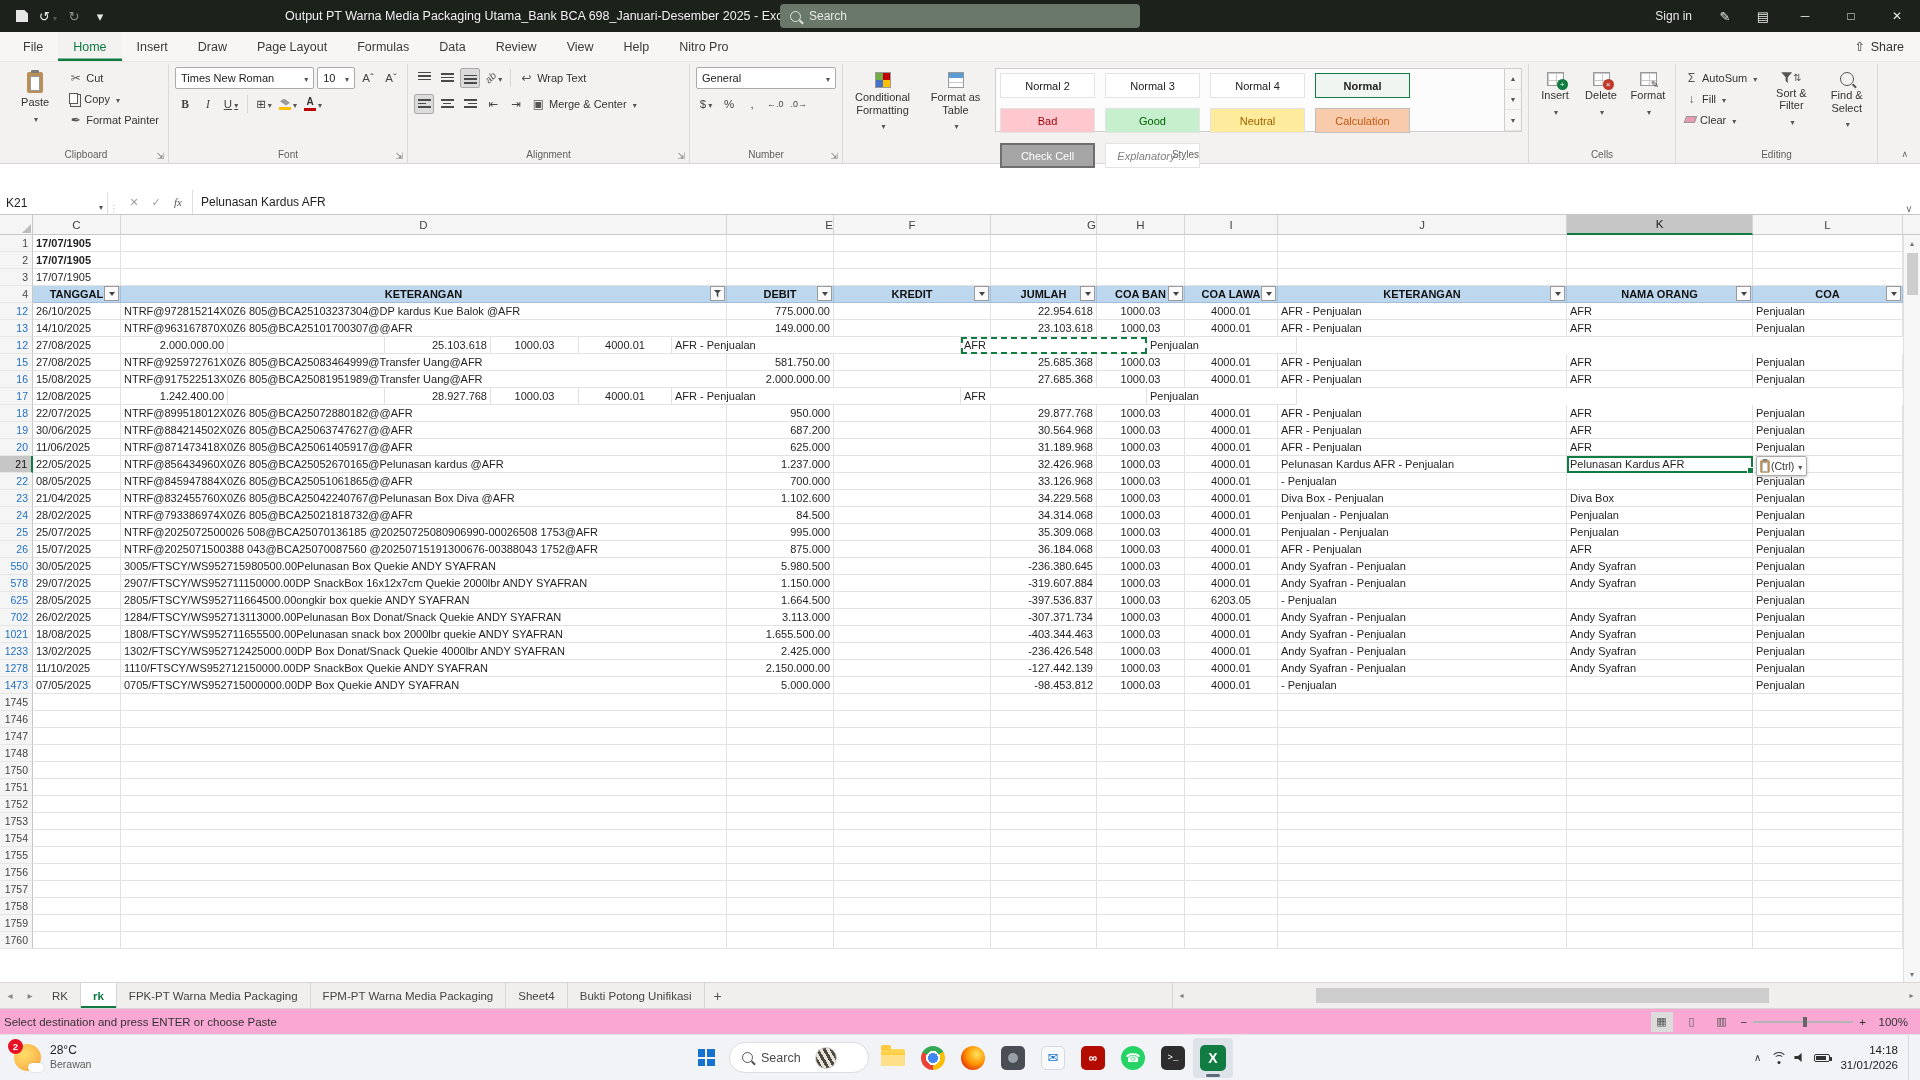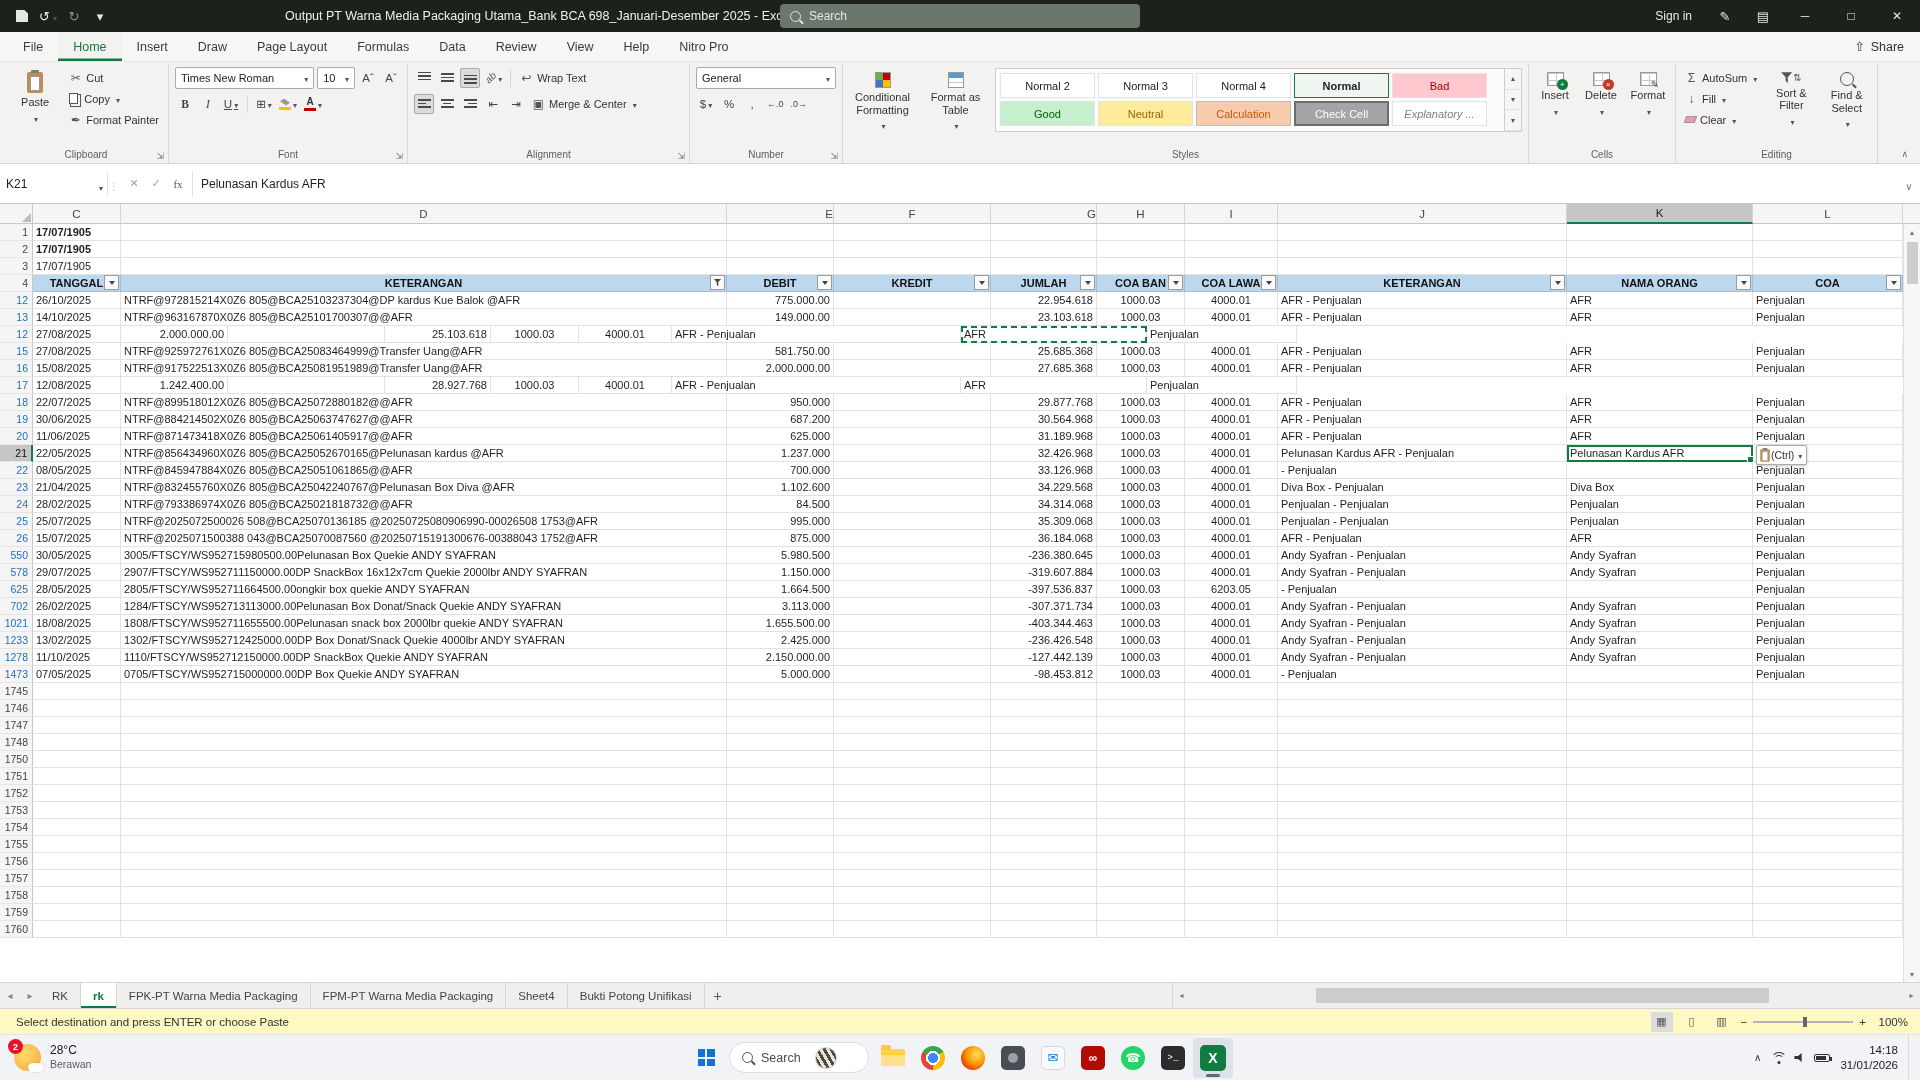--- a/index.html
+++ b/index.html
@@ -63,21 +63,21 @@
 .ic-fontc::after{content:"";width:12px;height:3px;background:#C00000;margin-top:1px}
 .bars{display:flex;flex-direction:column;width:13px;height:12px;gap:2px}
 .bars i{height:1.6px;background:#4a4a4a;width:100%}
 .v.vt{justify-content:flex-start}.v.vm{justify-content:center}.v.vb{justify-content:flex-end}
 .h{align-items:flex-start;justify-content:center}.h i:nth-child(2){width:65%}
 .h.hc{align-items:center}.h.hr{align-items:flex-end}
 .rot{display:inline-block;transform:rotate(-45deg);font-size:10px;color:#555;font-style:italic}
 .ic-cf{width:16px;height:16px;border:1px solid #999;background:conic-gradient(#C00000 0 25%,#FFC000 0 50%,#4472C4 0 75%,#70AD47 0)}
 .ic-fat{width:16px;height:16px;border:1px solid #999;background:linear-gradient(#5B9BD5 0 5px,rgba(0,0,0,0) 5px),repeating-linear-gradient(#fff 0 4px,#C9C9C9 4px 5px)}
 .gallery-wrap{display:flex;align-items:flex-start;margin-top:1px}
-.gallery{width:510px;height:64px;background:#FCFCFC;border:1px solid #D0CECD;display:flex;flex-wrap:wrap;gap:3px;padding:4px;align-content:flex-start}
+.gallery{width:510px;height:64px;background:#FCFCFC;border:1px solid #D0CECD;display:flex;flex-wrap:wrap;gap:10px;padding:4px;align-content:flex-start}
 .chip{width:95px;height:25px;display:flex;align-items:center;justify-content:center;font-size:11px;border:1px solid #E3E3E3;background:#fff;color:#222;white-space:nowrap;overflow:hidden}
 .chip.selected{border:1px solid #107C41;background:#EFF6F1;font-weight:bold}
 .chip.bad{background:#FFC7CE;color:#9C0006}
 .chip.good{background:#C6EFCE;color:#006100}
 .chip.neutral{background:#FFEB9C;color:#9C6500}
 .chip.calculation{background:#F8CBAD;color:#C45911;border-color:#BFBFBF}
 .chip.check{background:#A5A5A5;color:#fff;border:2px solid #6E6E6E}
 .chip.explanatory{color:#7F7F7F;font-style:italic}
 .gar{width:17px;height:64px;border:1px solid #D0CECD;border-left:none;display:flex;flex-direction:column;background:#F7F6F5}
 .gar span{flex:1;display:flex;align-items:center;justify-content:center;font-size:8px;color:#555;border-bottom:1px solid #E4E4E4}
@@ -87,28 +87,28 @@
 .badge.del{background:#C0392B}.badge.del::after{content:"×"}
 .badge.fmt{background:none;color:#555;font-size:10px}.badge.fmt::after{content:"✎"}
 .ic-eraser{width:11px;height:7px;background:#E79BB1;transform:skewX(-20deg);border:1px solid #999;flex:none}
 .ic-sortf{display:flex;align-items:center;gap:1px}
 .funnel{width:8px;height:8px;background:#444;clip-path:polygon(0 0,100% 0,60% 45%,60% 100%,40% 78%,40% 45%);display:block}
 .funnel.big{width:11px;height:11px;background:#555}
 .updown{font-size:10px;color:#555}
 .collapse{position:absolute;right:12px;bottom:4px;font-size:9px;color:#666}
 
 
-.frml{height:40px;background:#fff;border-bottom:1px solid #C9C7C5;display:flex;flex:none;align-items:center}
+.frml{height:51px;background:#fff;border-bottom:1px solid #C9C7C5;display:flex;flex:none;align-items:flex-end}
 .namebox{width:108px;border-right:1px solid #E1DFDD;display:flex;align-items:flex-start;padding:4px 6px;font-size:12px;color:#222;position:relative}
 .namebox .dd{position:absolute;right:4px;top:7px}
 .fdots{width:12px;color:#C8C6C4;font-size:10px;display:flex;justify-content:center;padding-top:6px}
 .fxbtns{display:flex;align-items:flex-start;gap:2px;padding:3px 4px;border-right:1px solid #E1DFDD}
 .fxbtns span{width:20px;height:18px;display:flex;align-items:center;justify-content:center;font-size:11px}
 .fx-cancel,.fx-enter{color:#A0A0A0}
-.fx-fx{color:#555;font-family:"Liberation Serif",serif}
+.fx-fx{color:#555;font-style:italic;font-family:"Liberation Serif",serif}
 .fvalue{flex:1;font-size:12px;color:#222;padding:5px 8px;white-space:nowrap;overflow:hidden}
 .fexpand{width:22px;display:flex;align-items:flex-start;justify-content:center;color:#777;font-size:10px;padding-top:6px}
 
 
 .grid{flex:1;position:relative;background:#fff;overflow:hidden}
 .colrow{display:flex;height:20px}
 .corner{width:33px;flex:none;background:#F5F5F5;border-right:1px solid #C8C8C8;border-bottom:1px solid #C8C8C8;position:relative}
 .corner .tri{position:absolute;right:1px;bottom:1px;width:0;height:0;border-left:9px solid rgba(0,0,0,0);border-bottom:9px solid #BDBDBD}
 .colhdrs{display:flex}
 .colhdr{background:#F5F5F5;border-right:1px solid #D4D4D4;border-bottom:1px solid #C8C8C8;display:flex;align-items:center;justify-content:center;font-size:11.5px;color:#444;flex:none;height:20px}
@@ -142,21 +142,21 @@
 .tnav{width:20px;display:flex;align-items:center;justify-content:center;color:#888;font-size:10px}
 .stabs{display:flex;align-items:stretch}
 .stab{padding:0 12px;display:flex;align-items:center;font-size:11.5px;color:#444;border-right:1px solid #D8D6D4;white-space:nowrap}
 .stab.active{background:#fff;color:#0F7B41;font-weight:bold;box-shadow:inset 0 -2px 0 #0F7B41}
 .addsheet{width:26px;display:flex;align-items:center;justify-content:center;font-size:14px;color:#555}
 .hsgap{flex:1}
 .hscroll{width:748px;display:flex;align-items:center;background:#F0EFEE;border-left:1px solid #D8D6D4}
 .hscroll .sarrow{width:17px;height:100%}
 .htrack{flex:1;height:100%;position:relative}
 .hthumb{position:absolute;left:126px;width:453px;top:5px;bottom:5px;background:#CDCDCD}
-.statusbar{height:26px;background:#fef9c3;border-top:1px solid #D8D6D4;display:flex;align-items:center;flex:none;font-size:11.5px;color:#333;padding-left:16px}
+.statusbar{height:26px;background:#f9a8d4;border-top:1px solid #D8D6D4;display:flex;align-items:center;flex:none;font-size:11.5px;color:#333;padding-left:4px}
 .sright{margin-left:auto;display:flex;align-items:center;gap:8px;padding-right:12px}
 .vico{width:22px;height:20px;display:flex;align-items:center;justify-content:center;font-size:11px;color:#555}
 .vico.on{background:#DCDCDC}
 .zoomer{display:flex;align-items:center;gap:6px}
 .ztrack{width:100px;height:2px;background:#B5B5B5;position:relative}
 .zthumb{position:absolute;left:50%;top:-4px;width:4px;height:10px;background:#666}
 .zlabel{min-width:34px;text-align:right}
 .taskbar{height:46px;background:#F1F3F6;border-top:1px solid #E2E4E8;position:relative;flex:none}
 .tb-weather{position:absolute;left:8px;top:0;height:100%;display:flex;align-items:center;gap:9px;padding:0 6px}
 .wicon{width:27px;height:27px;border-radius:50%;background:radial-gradient(circle at 38% 38%,#FFDE6B,#F8A13A);position:relative}

